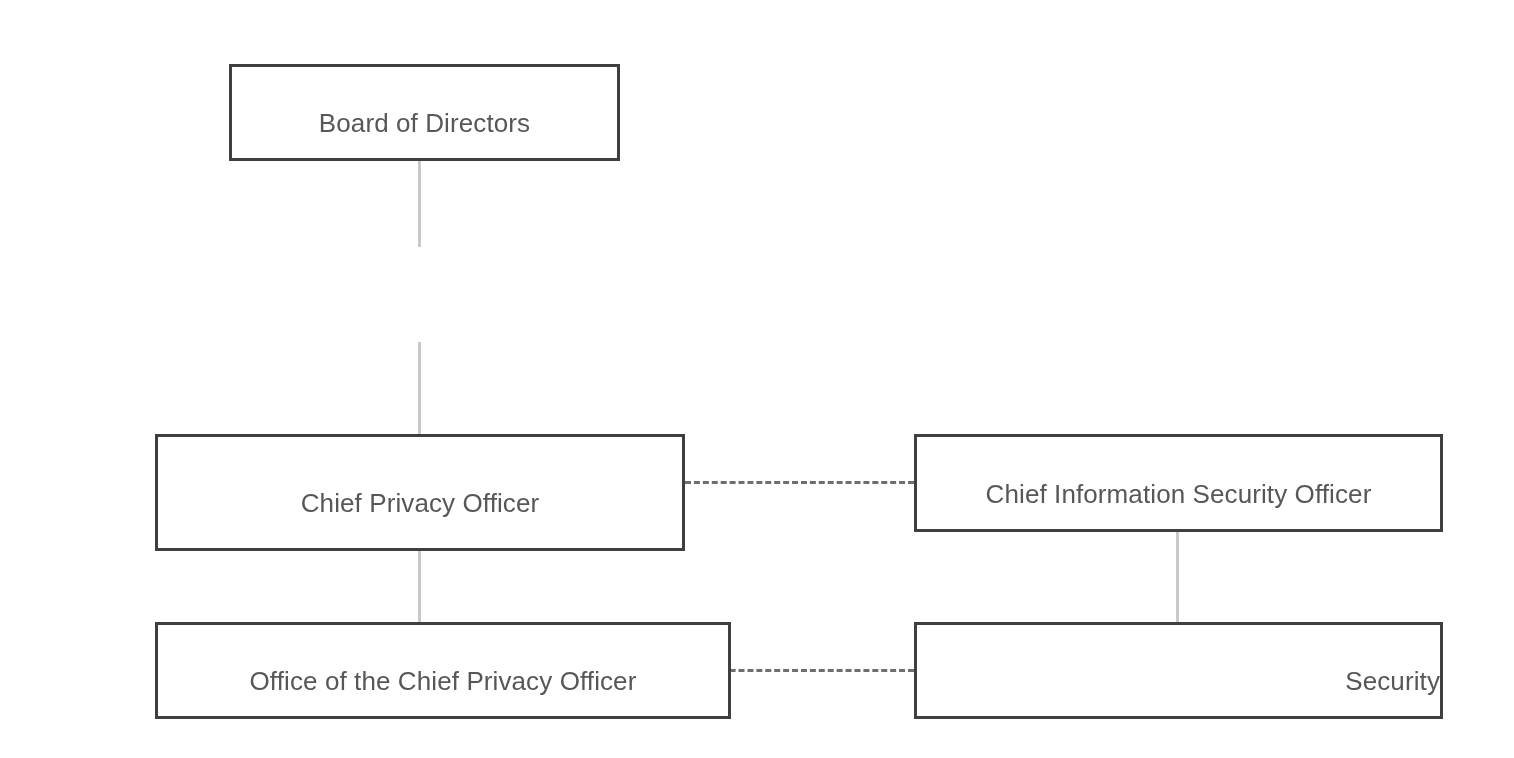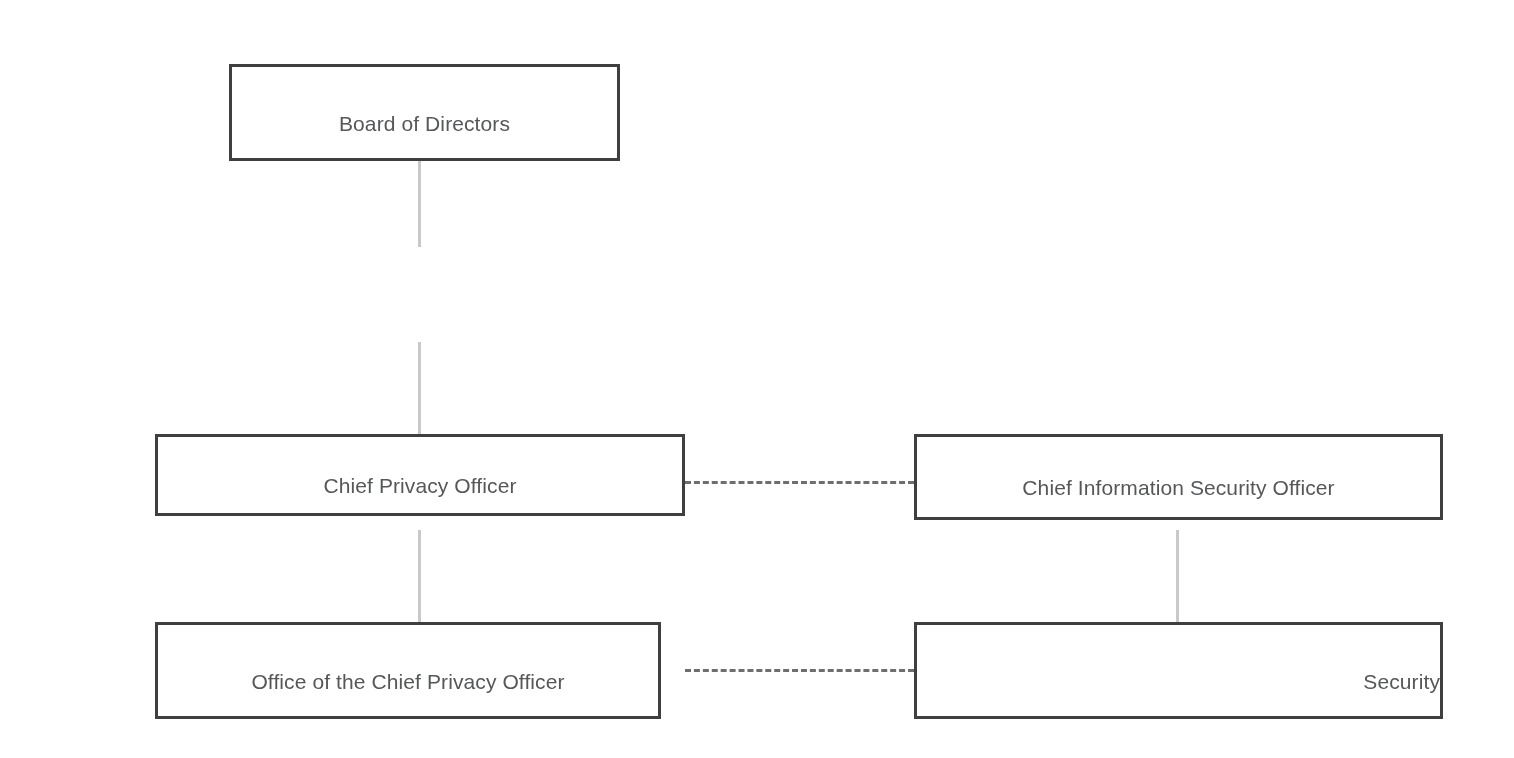--- a/index.html
+++ b/index.html
@@ -27,21 +27,21 @@
     box-sizing: border-box;
     background: #ffffff;
     border: 3px solid #3f3f3f;
     display: flex;
     align-items: center;
     justify-content: center;
     z-index: 3;
   }
   .node-label {
     font-family: "Liberation Sans", sans-serif;
-    font-size: 21px;
+    font-size: 26px;
     font-weight: 400;
     color: #555759;
     line-height: 1.1;
     white-space: nowrap;
     letter-spacing: 0.1px;
     text-align: center;
     margin-top: 22px;
   }
 
   
@@ -72,29 +72,29 @@
 
   <div class="edge-dashed" style="left:685px; top:481px; width:229px;"></div>
 
   <div class="edge-dashed" style="left:685px; top:669px; width:229px;"></div>
 
   <div class="node" style="left:229px; top:64px; width:391px; height:97px;">
     <span class="node-label">Board of Directors</span>
   </div>
 
 
-  <div class="node" style="left:155px; top:434px; width:530px; height:82px;">
+  <div class="node" style="left:155px; top:434px; width:530px; height:117px;">
     <span class="node-label">Chief Privacy Officer</span>
   </div>
 
-  <div class="node" style="left:914px; top:434px; width:529px; height:86px;">
+  <div class="node" style="left:914px; top:434px; width:529px; height:98px;">
     <span class="node-label">Chief Information Security Officer</span>
   </div>
 
-  <div class="node" style="left:155px; top:622px; width:506px; height:97px;">
+  <div class="node" style="left:155px; top:622px; width:576px; height:97px;">
     <span class="node-label">Office of the Chief Privacy Officer</span>
   </div>
 
   <div class="node" style="left:914px; top:622px; width:529px; height:97px;justify-content:flex-end;">
     <span class="node-label">Security</span>
   </div>
 
 </div>
 
 </body></html>

